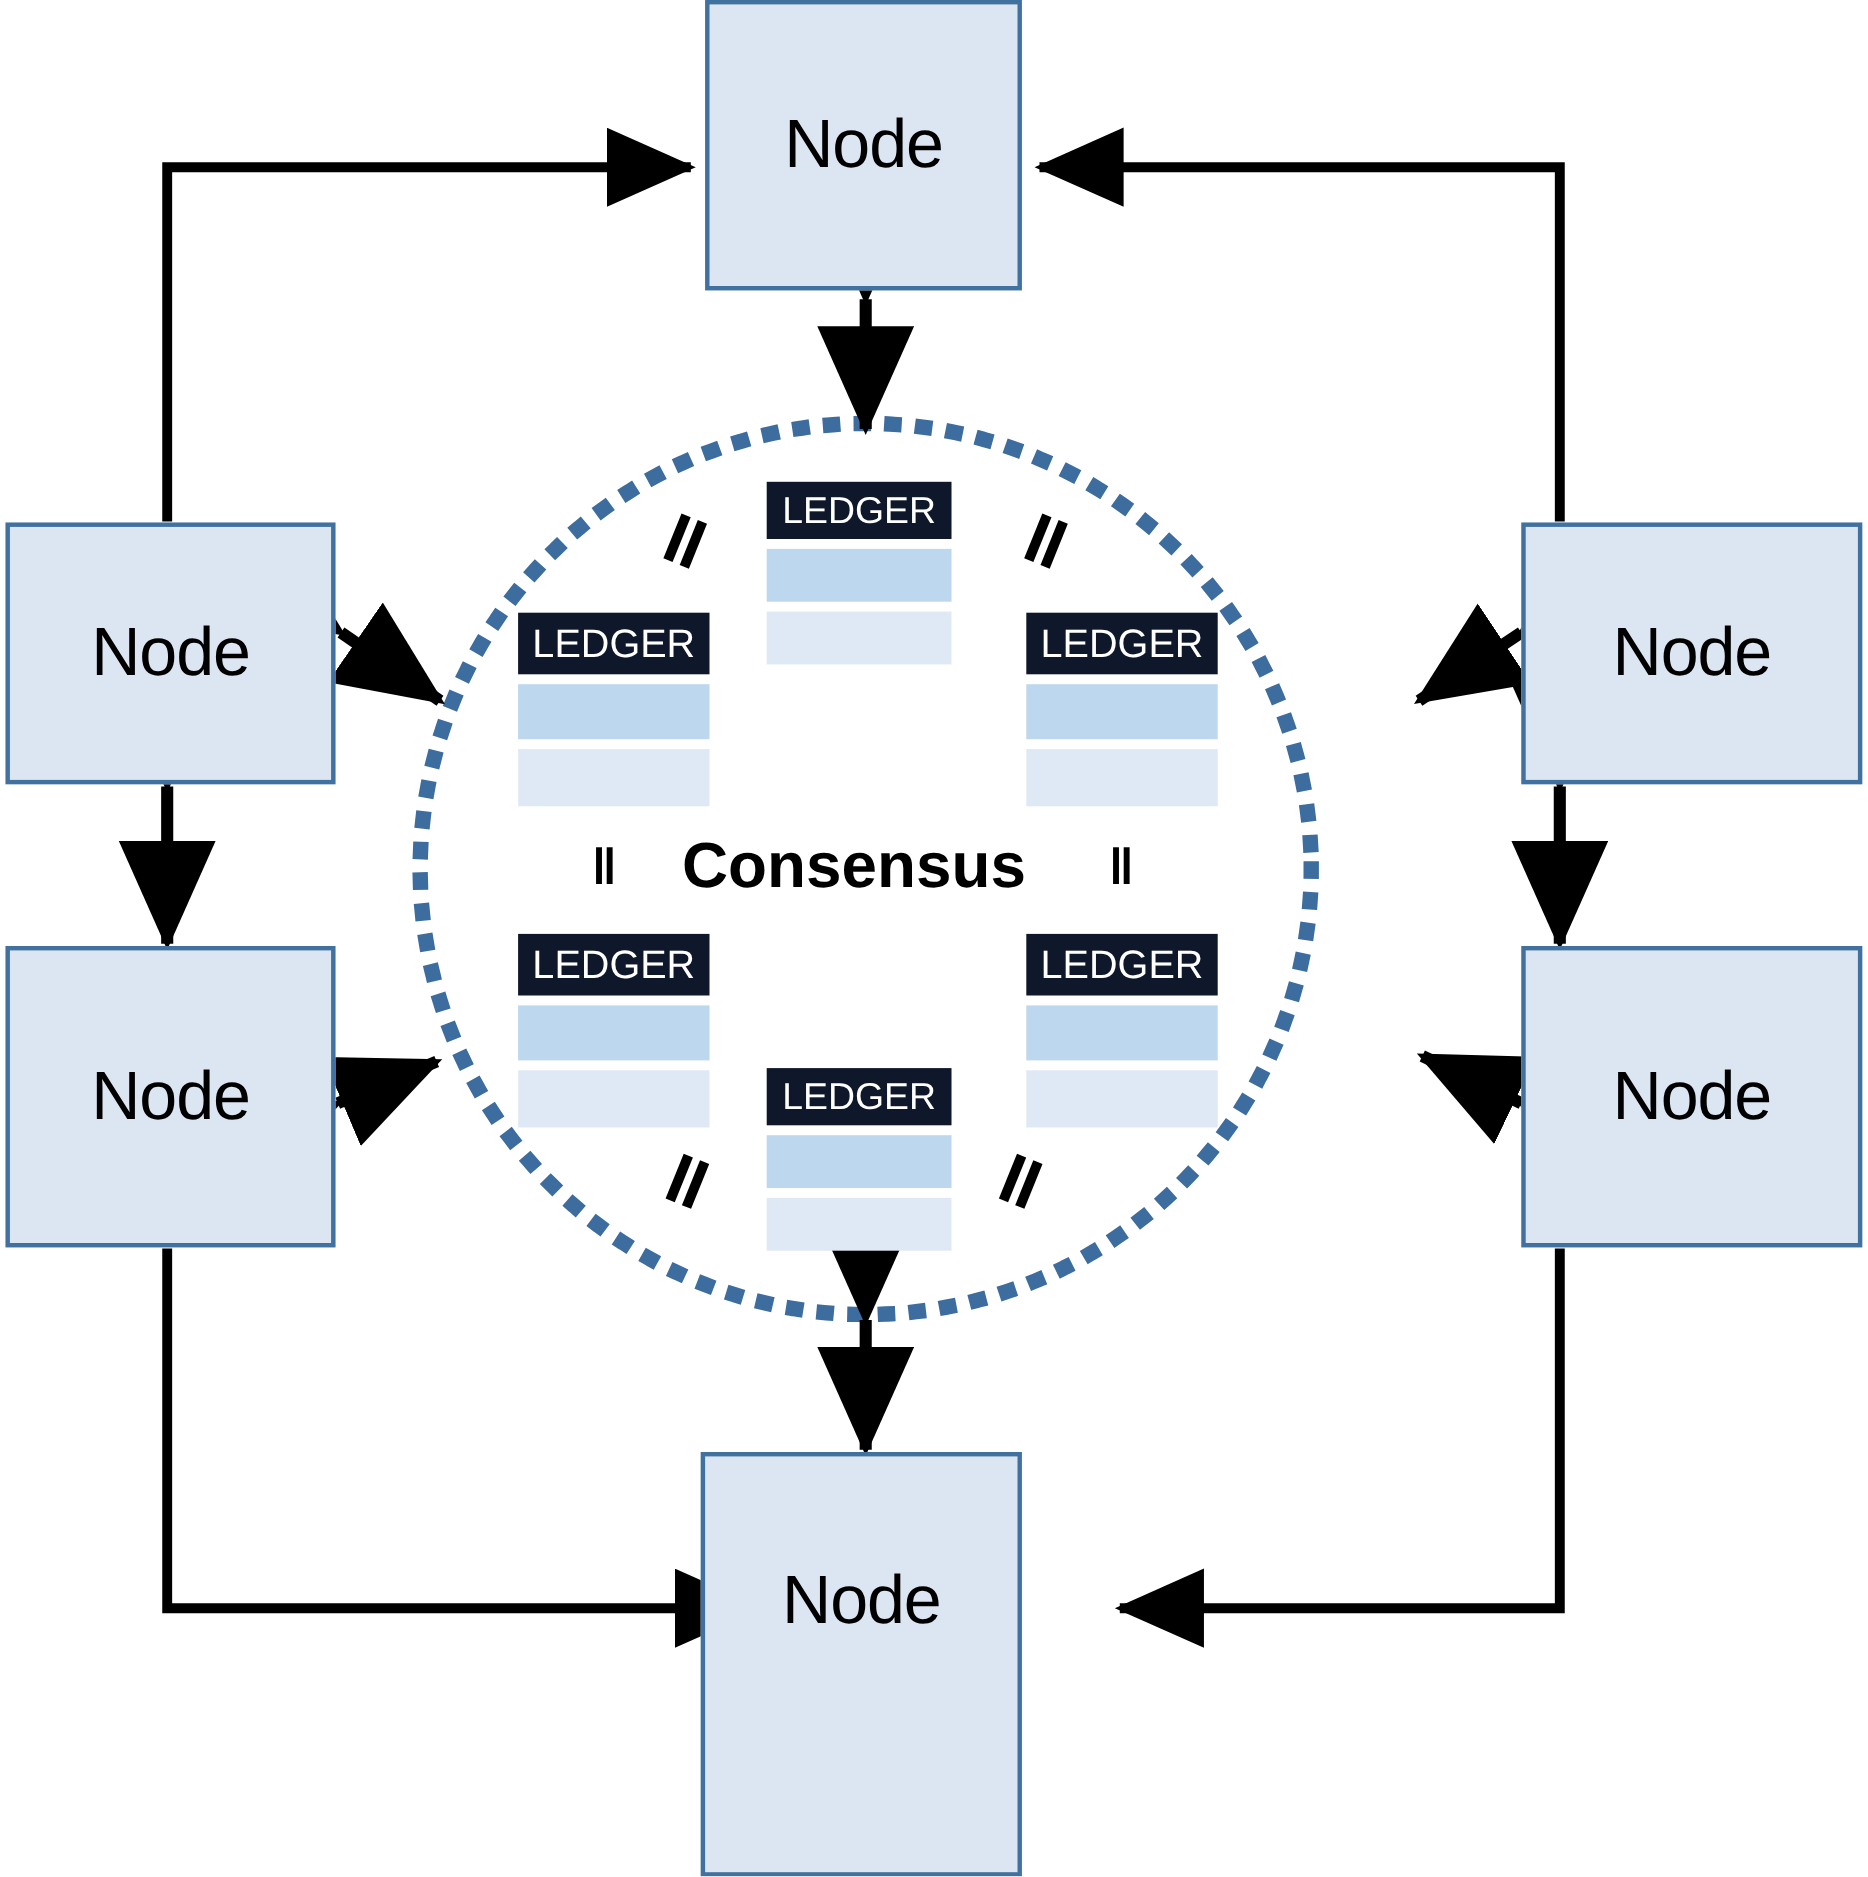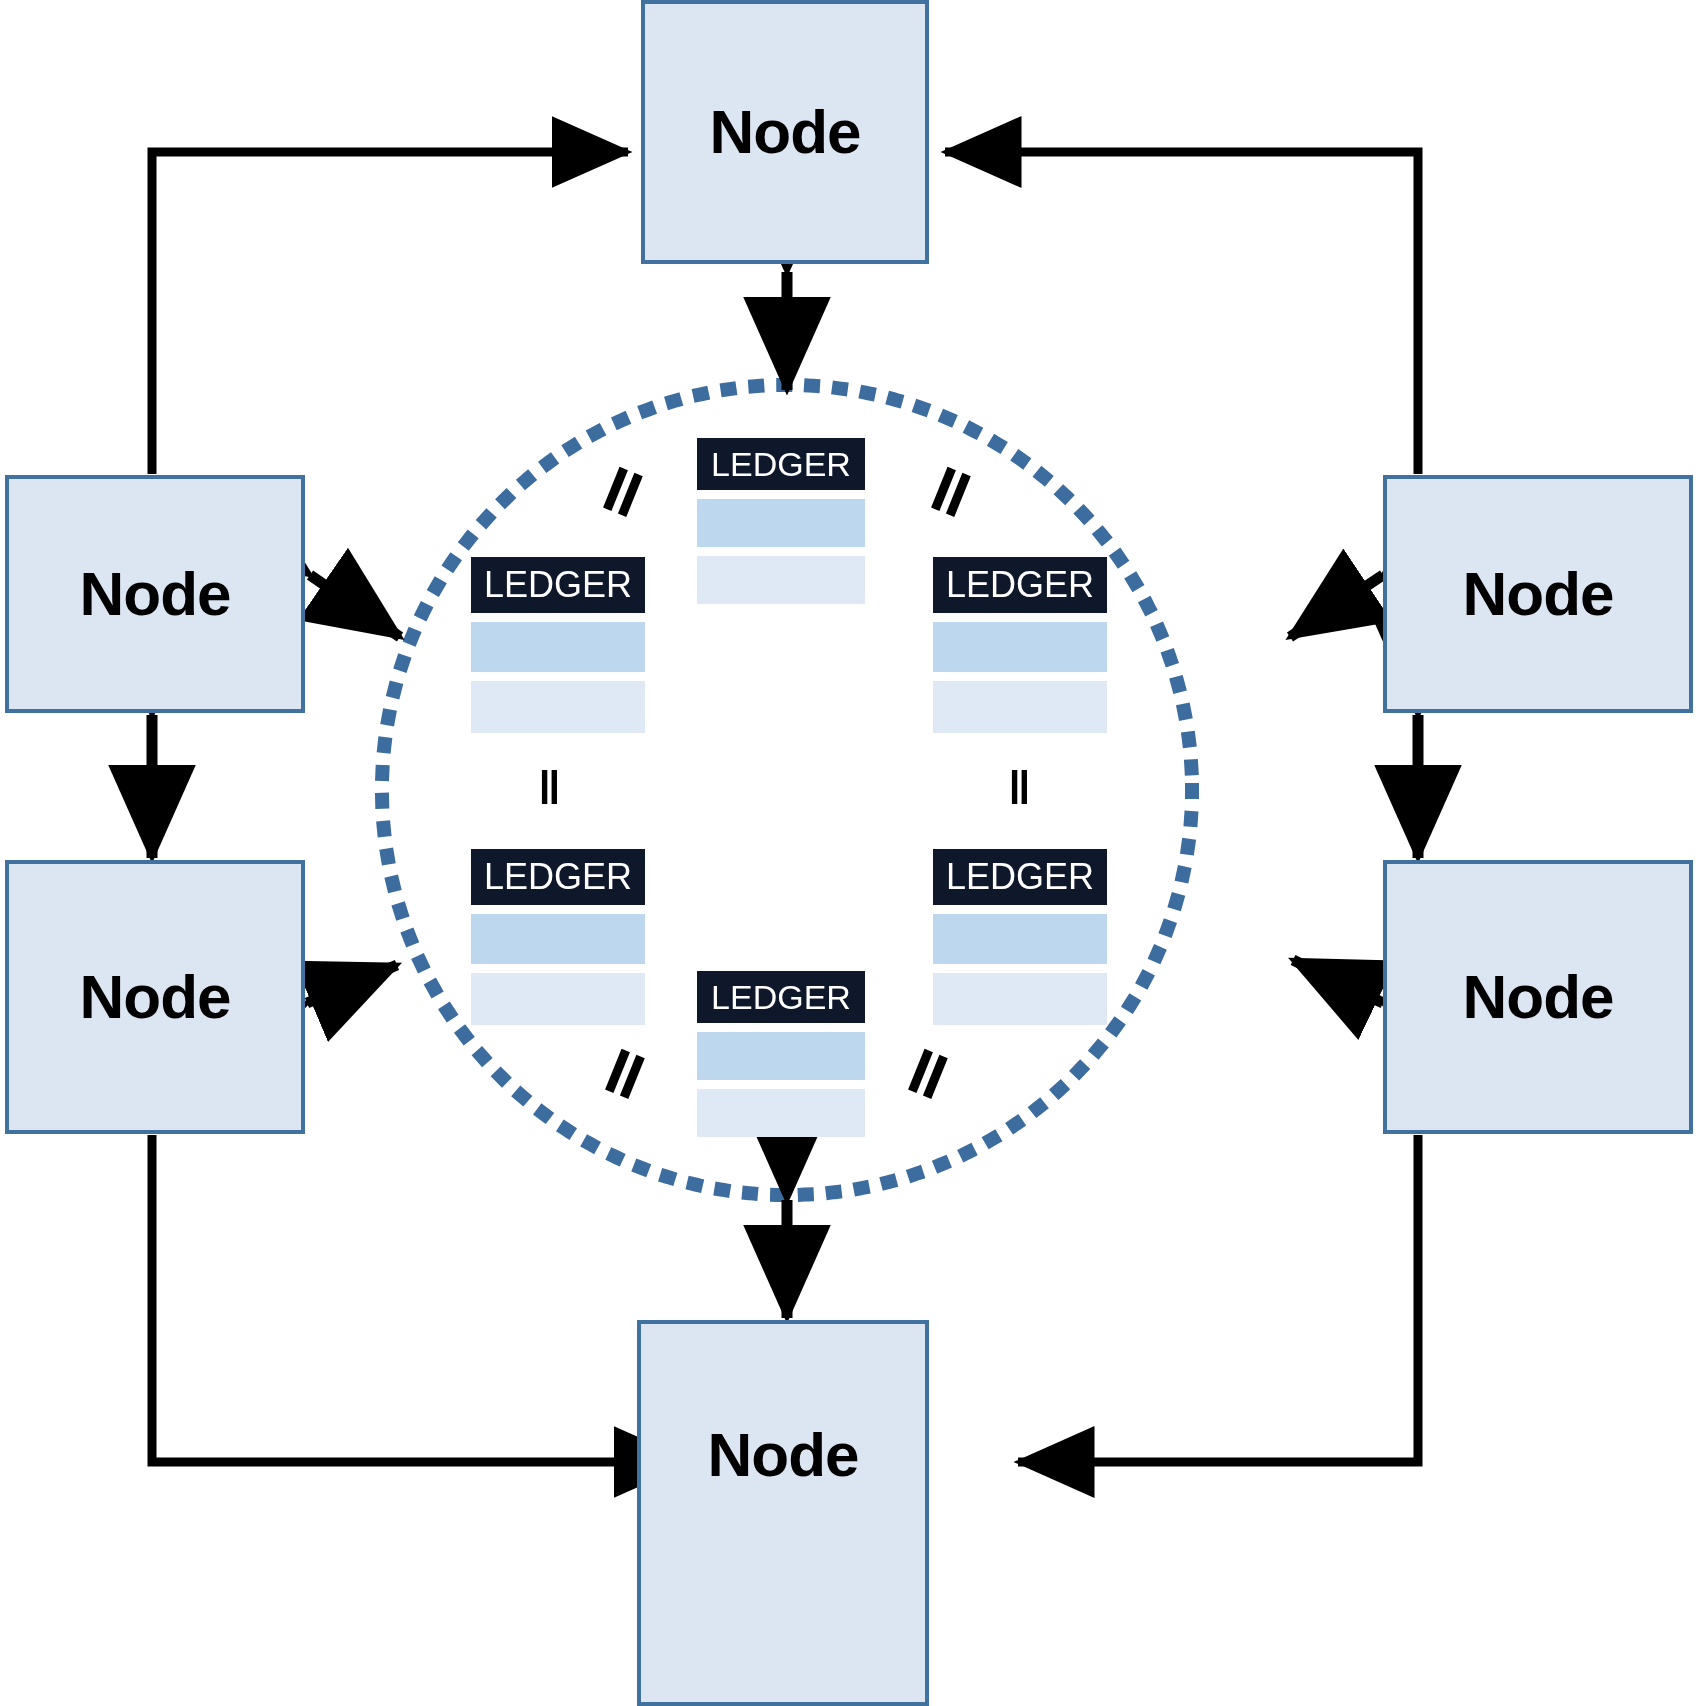--- a/index.html
+++ b/index.html
@@ -22,21 +22,21 @@
     position: absolute;
     box-sizing: border-box;
     background: #dce6f2;
     border: 4px solid #40719f;
     display: flex;
     align-items: center;
     justify-content: center;
   }
   .node-label {
     font-family: "Liberation Sans", sans-serif;
-    font-weight: bold;
+    font-weight: normal;
     font-size: 62px;
     color: #000000;
     letter-spacing: -1px;
     line-height: 1;
   }
   
   #wires {
     position: absolute;
     left: 0;
     top: 0;
@@ -247,16 +247,17 @@
     <span class="b1"></span>
       <span class="b2"></span>
   </div>
   <div class="eqmark rot-r" style="left:905px; top:1052px;">
     <span class="b1"></span>
       <span class="b2"></span>
   </div>
 
   <div class="vbar-mark" style="left:538px; top:765px;">‖</div>
 
+  <div id="consensus-label" style="left:620px; top:758px;">Consensus</div>
 
   <div class="vbar-mark" style="left:1008px; top:765px;">‖</div>
 
 </div>
 
 </body></html>

